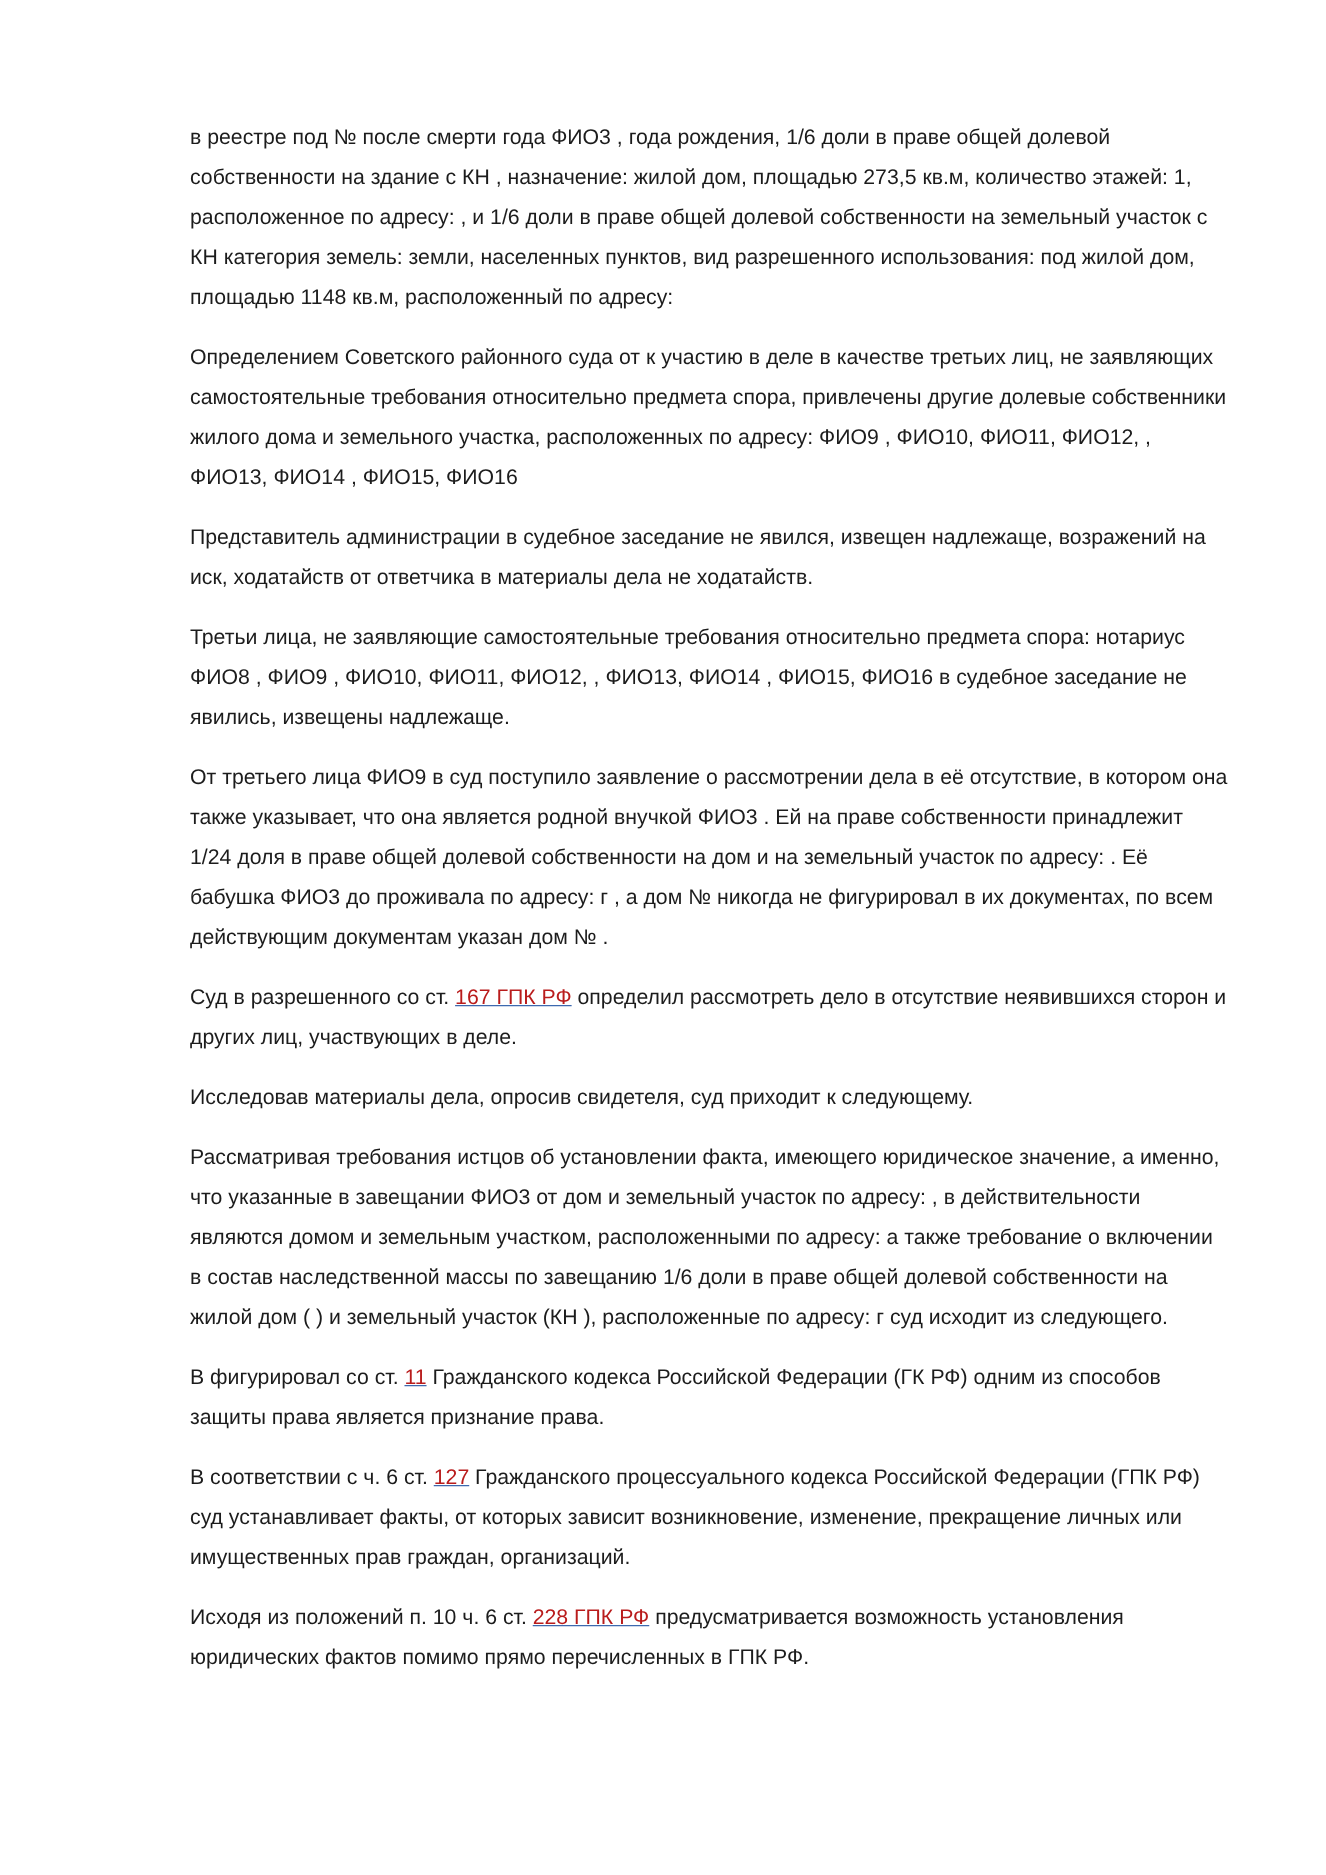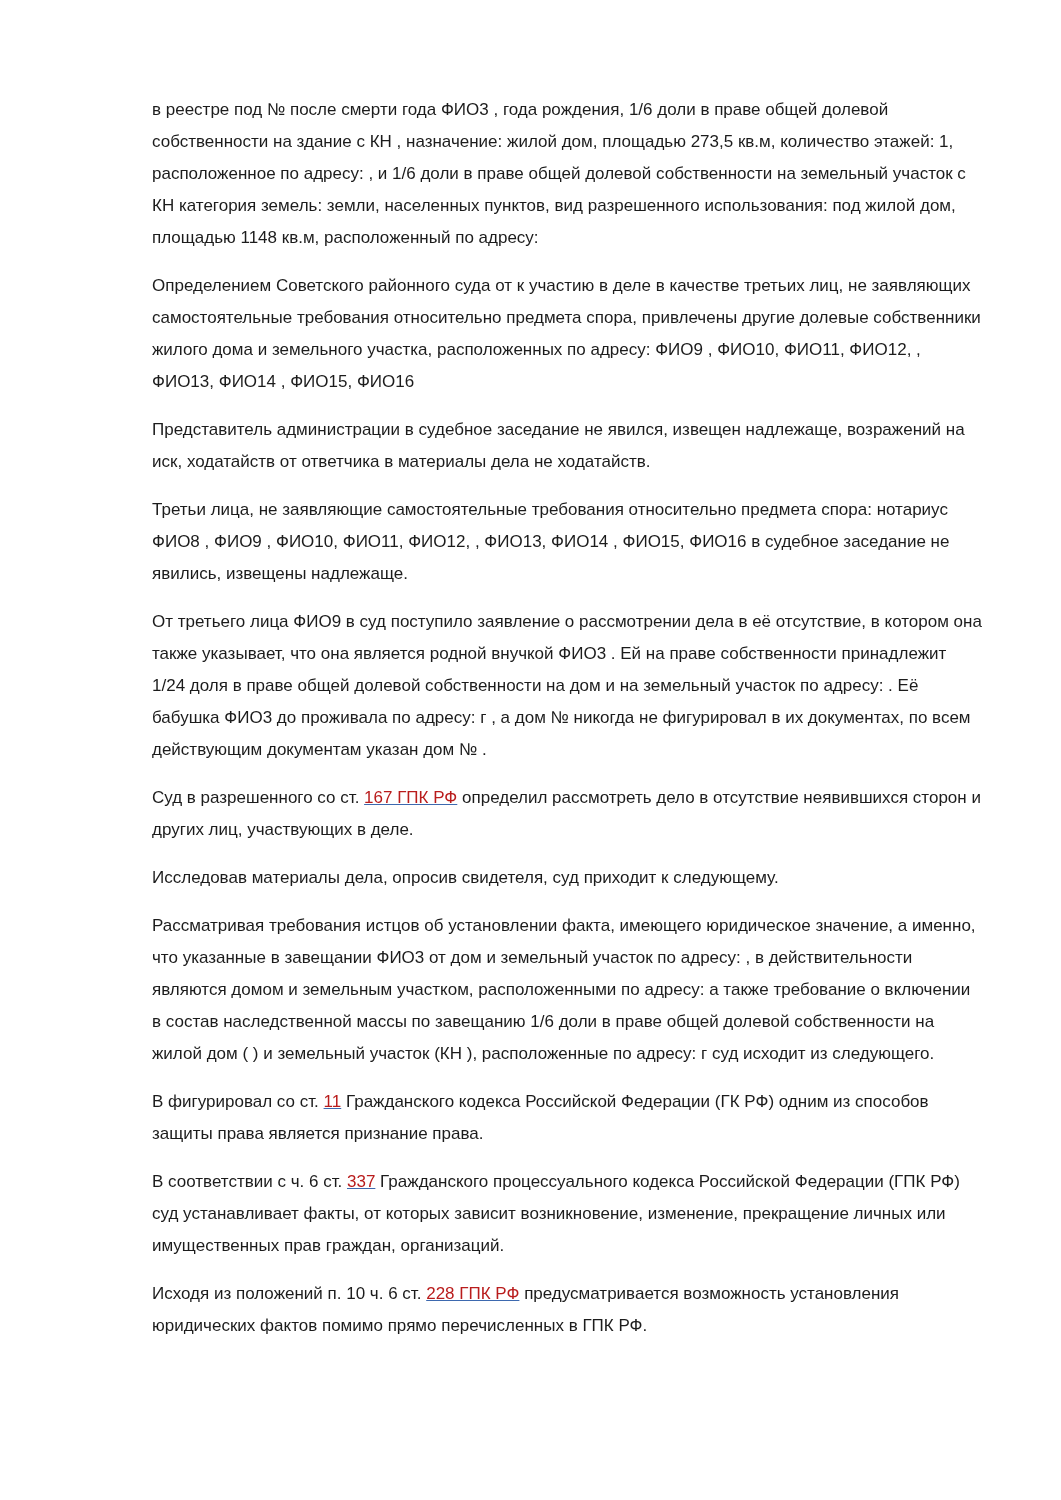--- a/index.html
+++ b/index.html
@@ -47,16 +47,16 @@
   <div class="doc-body">
       <p class="para"><span>в реестре под № после смерти года ФИО3 , года рождения, 1/6 доли в праве общей долевой собственности на здание с КН , назначение: жилой дом, площадью 273,5 кв.м, количество этажей: 1, расположенное по адресу: , и 1/6 доли в праве общей долевой собственности на земельный участок с КН категория земель: земли, населенных пунктов, вид разрешенного использования: под жилой дом, площадью 1148 кв.м, расположенный по адресу:</span></p>
       <p class="para"><span>Определением Советского районного суда от к участию в деле в качестве третьих лиц, не заявляющих самостоятельные требования относительно предмета спора, привлечены другие долевые собственники жилого дома и земельного участка, расположенных по адресу: ФИО9 , ФИО10, ФИО11, ФИО12, , ФИО13, ФИО14 , ФИО15, ФИО16</span></p>
       <p class="para"><span>Представитель администрации в судебное заседание не явился, извещен надлежаще, возражений на иск, ходатайств от ответчика в материалы дела не ходатайств.</span></p>
       <p class="para"><span>Третьи лица, не заявляющие самостоятельные требования относительно предмета спора: нотариус ФИО8 , ФИО9 , ФИО10, ФИО11, ФИО12, , ФИО13, ФИО14 , ФИО15, ФИО16 в судебное заседание не явились, извещены надлежаще.</span></p>
       <p class="para"><span>От третьего лица ФИО9 в суд поступило заявление о рассмотрении дела в её отсутствие, в котором она также указывает, что она является родной внучкой ФИО3 . Ей на праве собственности принадлежит 1/24 доля в праве общей долевой собственности на дом и на земельный участок по адресу: . Её бабушка ФИО3 до проживала по адресу: г , а дом № никогда не фигурировал в их документах, по всем действующим документам указан дом № .</span></p>
       <p class="para"><span>Суд в разрешенного со ст. </span><a href="#" class="statute-link">167 ГПК РФ</a><span> определил рассмотреть дело в отсутствие неявившихся сторон и других лиц, участвующих в деле.</span></p>
       <p class="para"><span>Исследовав материалы дела, опросив свидетеля, суд приходит к следующему.</span></p>
       <p class="para"><span>Рассматривая требования истцов об установлении факта, имеющего юридическое значение, а именно, что указанные в завещании ФИО3 от дом и земельный участок по адресу: , в действительности являются домом и земельным участком, расположенными по адресу: а также требование о включении в состав наследственной массы по завещанию 1/6 доли в праве общей долевой собственности на жилой дом ( ) и земельный участок (КН ), расположенные по адресу: г суд исходит из следующего.</span></p>
       <p class="para"><span>В фигурировал со ст. </span><a href="#" class="statute-link">11</a><span> Гражданского кодекса Российской Федерации (ГК РФ) одним из способов защиты права является признание права.</span></p>
-      <p class="para"><span>В соответствии с ч. 6 ст. </span><a href="#" class="statute-link">337</a><span> Гражданского процессуального кодекса Российской Федерации (ГПК РФ) суд устанавливает факты, от которых зависит возникновение, изменение, прекращение личных или имущественных прав граждан, организаций.</span></p>
+      <p class="para"><span>В соответствии с ч. 6 ст. </span><a href="#" class="statute-link">127</a><span> Гражданского процессуального кодекса Российской Федерации (ГПК РФ) суд устанавливает факты, от которых зависит возникновение, изменение, прекращение личных или имущественных прав граждан, организаций.</span></p>
       <p class="para"><span>Исходя из положений п. 10 ч. 6 ст. </span><a href="#" class="statute-link">228 ГПК РФ</a><span> предусматривается возможность установления юридических фактов помимо прямо перечисленных в ГПК РФ.</span></p>
     </div>
 </div>
 
 </body></html>

